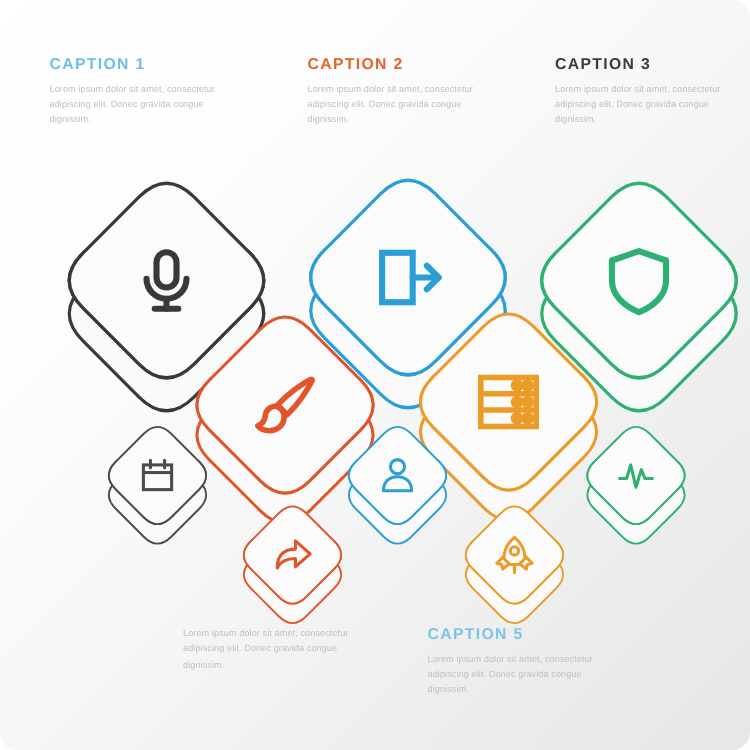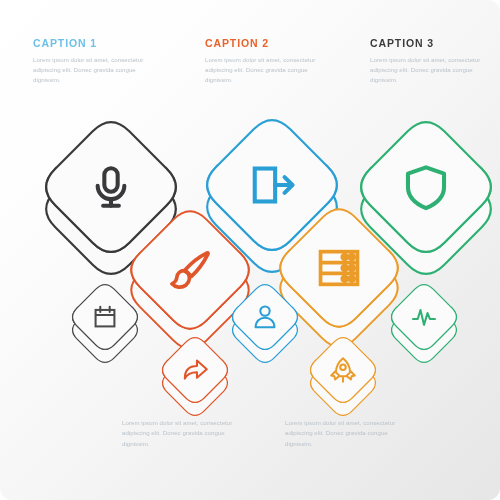--- a/index.html
+++ b/index.html
@@ -96,20 +96,21 @@
   <div class="caption cap3">
     <div class="caption-title" style="color: rgb(59, 59, 59);">CAPTION 3</div>
     <div class="caption-body">Lorem ipsum dolor sit amet, consectetur adipiscing elit. Donec gravida congue dignissim.</div>
   </div>
 
   <div class="caption cap4">
     <div class="caption-body">Lorem ipsum dolor sit amet, consectetur adipiscing elit. Donec gravida congue dignissim.</div>
   </div>
 
   <div class="caption cap5">
+    <div class="caption-title" style="color: rgb(126, 196, 227);">CAPTION 5</div>
     <div class="caption-body">Lorem ipsum dolor sit amet, consectetur adipiscing elit. Donec gravida congue dignissim.</div>
   </div>
 
   <div id="cube-layer">
 <div class="cube" id="cube-microphone" style="left:37px; top:110px; width:148px; height:176px; color:#39393b;">
   <svg width="148" height="176" viewBox="0 0 148 176">
     <g fill="none" stroke="#39393b" stroke-width="2.146">
       <path d="M 18.31 58.69 Q 0.00 77.00 18.31 95.31 L 55.69 132.69 Q 74.00 151.00 92.31 132.69 L 129.69 95.31 Q 148.00 77.00 129.69 58.69 L 129.69 80.69 Q 148.00 99.00 129.69 117.31 L 92.31 154.69 Q 74.00 173.00 55.69 154.69 L 18.31 117.31 Q 0.00 99.00 18.31 80.69 Z" fill="#fafafa"></path>
       <path d="M 18.31 58.69 L 18.31 80.69 M 129.69 58.69 L 129.69 80.69"></path>
       <path d="M 55.69 21.31 Q 74.00 3.00 92.31 21.31 L 129.69 58.69 Q 148.00 77.00 129.69 95.31 L 92.31 132.69 Q 74.00 151.00 55.69 132.69 L 18.31 95.31 Q 0.00 77.00 18.31 58.69 Z" fill="#fbfbfb"></path>

